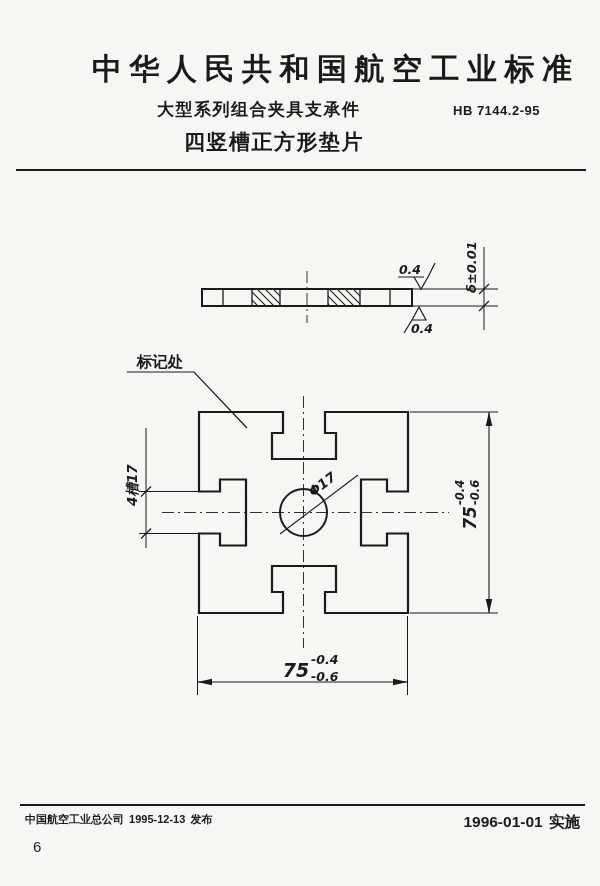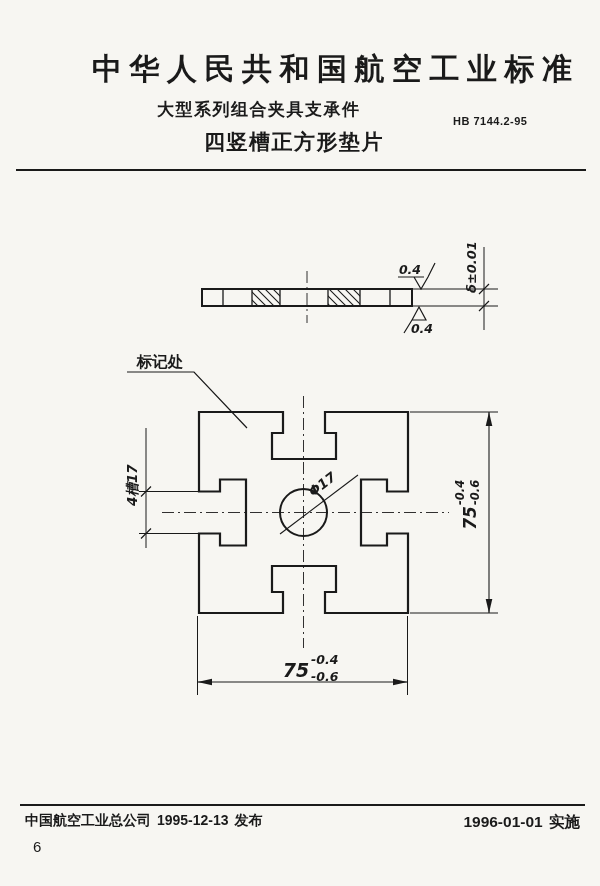--- a/index.html
+++ b/index.html
@@ -4,26 +4,26 @@
 <style>
   html,body{margin:0;padding:0;}
   body{
     width:600px;height:886px;position:relative;overflow:hidden;
     background:#f7f6f2;color:#1a1a1a;
     font-family:"Liberation Sans", sans-serif;
   }
   .abs{position:absolute;white-space:nowrap;}
   .title1{left:92px;top:49px;font-size:30px;font-weight:bold;letter-spacing:7.5px;}
   .title2{left:157px;top:98px;font-size:17px;font-weight:bold;letter-spacing:1.5px;}
-  .stdno{left:453px;top:115px;font-size:11px;font-weight:bold;letter-spacing:0.5px;}
-  .title3{left:204px;top:128px;font-size:21px;font-weight:bold;letter-spacing:1.5px;text-align:center;}
+  .stdno{left:453px;top:103px;font-size:13px;font-weight:bold;letter-spacing:0.5px;}
+  .title3{left:184px;top:128px;font-size:21px;font-weight:bold;letter-spacing:1.5px;text-align:center;}
   .rule{position:absolute;background:#1a1a1a;}
   .hdr-rule{left:16px;top:169px;width:570px;height:2px;}
   .ftr-rule{left:20px;top:804px;width:565px;height:2px;}
-  .footer-left{left:25px;top:812px;font-size:14px;font-weight:bold;}
+  .footer-left{left:25px;top:812px;font-size:11px;font-weight:bold;}
   .footer-right{right:18px;top:812px;font-size:15.5px;font-weight:bold;}
   .pageno{left:33px;top:838px;font-size:15px;}
   .footer-left span,.footer-right span{margin-right:2px;}
   svg{position:absolute;left:0;top:0;}
   svg text{fill:#1a1a1a;}
   .hand{font-family:"DejaVu Sans", sans-serif;font-style:italic;font-weight:bold;}
   .lbl{font-family:"DejaVu Sans", sans-serif;font-weight:bold;}
 </style>
 </head>
 <body>

